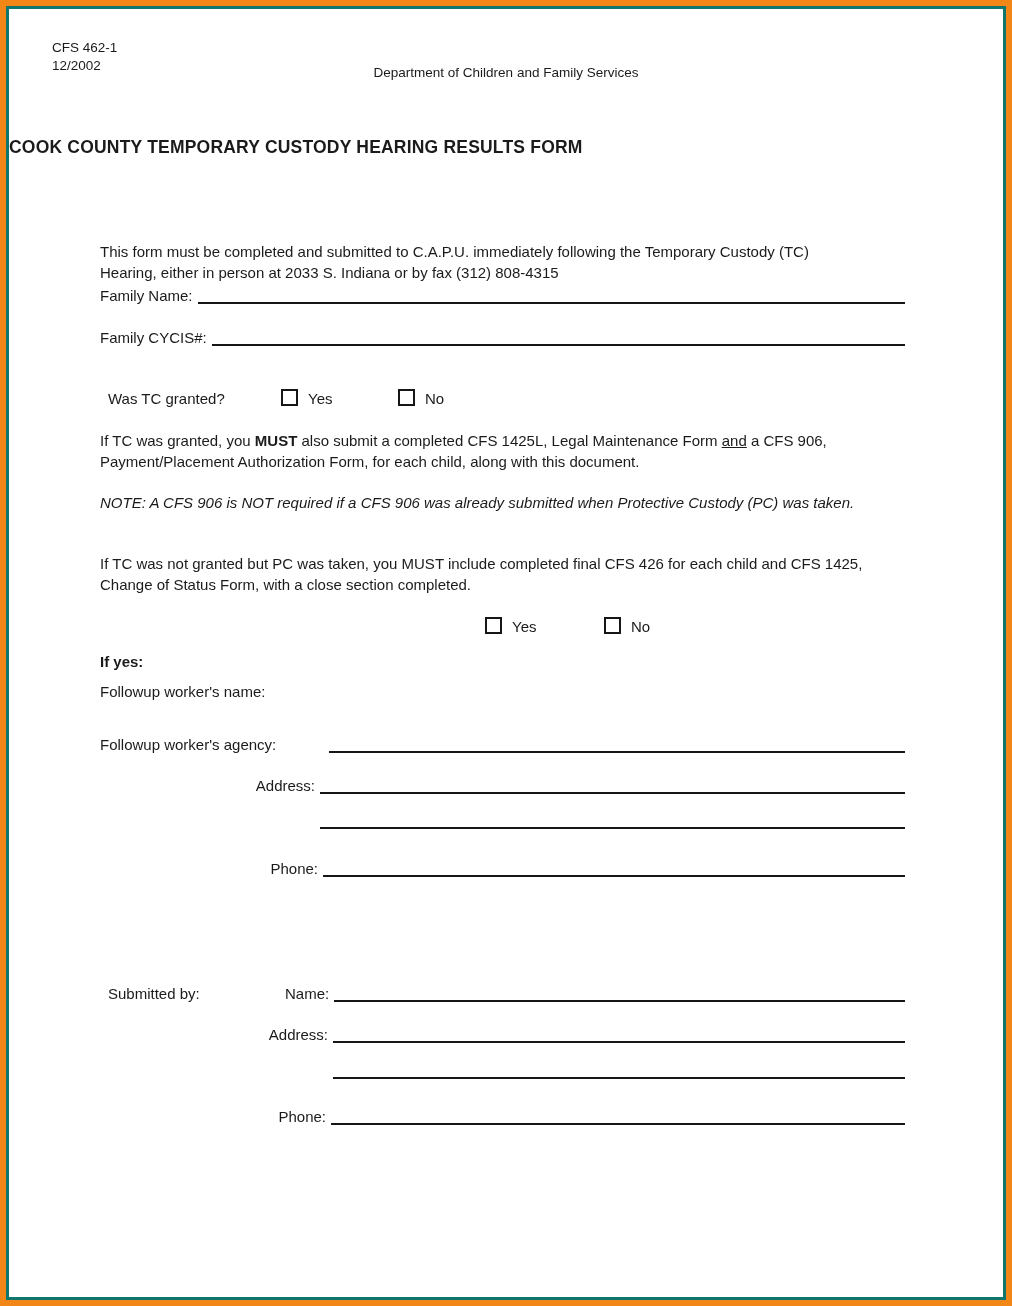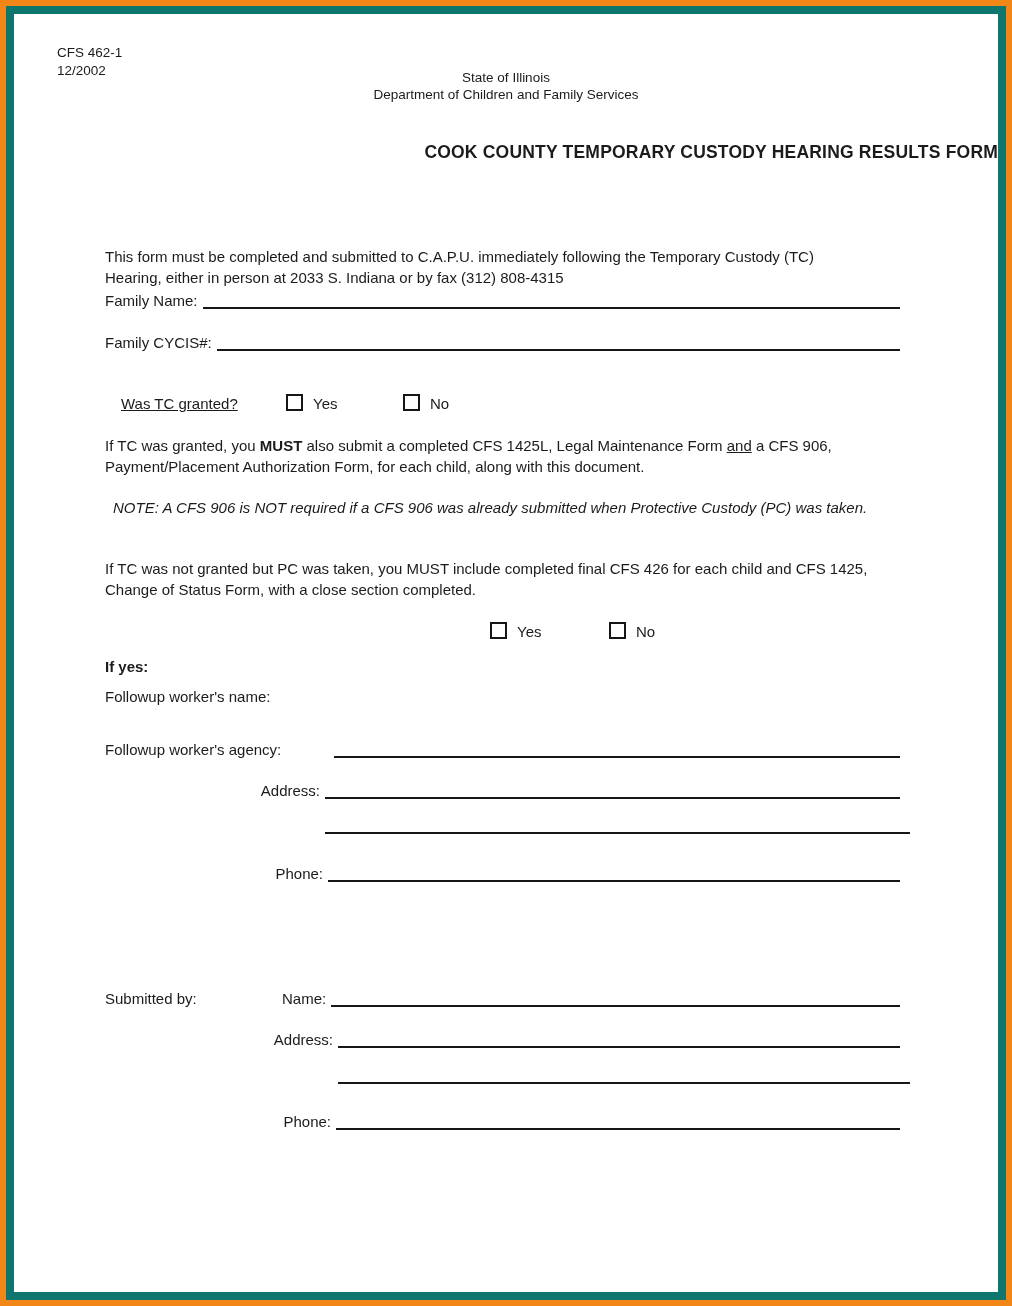--- a/index.html
+++ b/index.html
@@ -8,33 +8,33 @@
     width: 1012px; height: 1306px;
     background: #f28718;
     padding: 6px;
     font-family: "Liberation Sans", sans-serif;
     color: #1b1b1b;
   }
   .page {
     position: relative;
     width: 1000px; height: 1294px;
     background: #ffffff;
-    border: 8px solid #0f766e;
+    border: 3px solid #0f766e;
   }
   .formno {
     position: absolute; left: 43px; top: 30px;
     font-size: 13.5px; line-height: 18px;
   }
   .agency {
     position: absolute; left: 0; top: 55px; width: 100%;
     text-align: center; font-size: 13.5px; line-height: 17px;
   }
   .title {
     position: absolute; left: 0; top: 128px; width: 100%; margin: 0;
-    text-align: right; font-size: 17.5px; font-weight: bold; letter-spacing: .2px;
+    text-align: left; font-size: 17.5px; font-weight: bold; letter-spacing: .2px;
   }
   .para {
     position: absolute; margin: 0;
     font-size: 15px; line-height: 21px;
   }
   .italic { font-style: italic; }
   .bold { font-weight: bold; }
   b { font-weight: bold; }
   u { }
   .row {
@@ -66,47 +66,46 @@
 </head>
 <body>
 
 <div class="page">
 
   <div class="formno">
     <div>CFS 462-1</div>
     <div>12/2002</div>
   </div>
   <div class="agency">
-    <div>State of Illinois</div>
     <div>Department of Children and Family Services</div>
   </div>
   <h1 class="title">COOK COUNTY TEMPORARY CUSTODY HEARING RESULTS FORM</h1>
 
   <p class="para" style="left:91px; top:192px; width:762px;margin-top:40px;">This form must be completed and submitted to C.A.P.U. immediately following the Temporary Custody (TC) Hearing, either in person at 2033 S. Indiana or by fax (312) 808-4315</p>
 
   <div class="row" style="top:276px;">
     <span class="lbl">Family Name:</span>
     <span class="rule"></span>
   </div>
   <div class="row" style="top:318px;">
     <span class="lbl">Family CYCIS#:</span>
     <span class="rule"></span>
   </div>
 
   <div class="cbrow" style="top:379px;">
-    <span class="lbl" style="left:16px;text-decoration:underline;">Was TC granted?</span>
+    <span class="lbl" style="left:8px;">Was TC granted?</span>
     <span class="cb" style="left:181px;"></span>
     <span class="cbl" style="left:208px;">Yes</span>
     <span class="cb" style="left:298px;"></span>
     <span class="cbl" style="left:325px;">No</span>
   </div>
 
   <p class="para" style="left:91px; top:421px; width:802px;"><span>If TC was granted, you </span><b>MUST</b><span> also submit a completed CFS 1425L, Legal Maintenance Form </span><u>and</u><span> a CFS 906, Payment/Placement Authorization Form, for each child, along with this document.</span></p>
 
-  <p class="para italic" style="left:91px; top:483px; width:802px;margin-left:8px;">NOTE: A CFS 906 is NOT required if a CFS 906 was already submitted when Protective Custody (PC) was taken.</p>
+  <p class="para italic" style="left:91px; top:483px; width:802px;">NOTE: A CFS 906 is NOT required if a CFS 906 was already submitted when Protective Custody (PC) was taken.</p>
 
   <p class="para" style="left:91px; top:544px; width:802px;">If TC was not granted but PC was taken, you MUST include completed final CFS 426 for each child and CFS 1425, Change of Status Form, with a close section completed.</p>
 
   <div class="cbrow" style="top:607px;">
     <span class="cb" style="left:385px;"></span>
     <span class="cbl" style="left:412px;">Yes</span>
     <span class="cb" style="left:504px;"></span>
     <span class="cbl" style="left:531px;">No</span>
   </div>
 
@@ -124,21 +123,21 @@
     <span class="lbl lbl-r" style="width:215px;">Address:</span>
     <span class="rule"></span>
   </div>
   <div class="rule-abs" style="left:311px; width:585px; top:800px;"></div>
   <div class="row" style="top:849px;">
     <span class="lbl lbl-r" style="width:218px;">Phone:</span>
     <span class="rule"></span>
   </div>
 
   <div class="row" style="top:974px;">
-    <span class="lbl" style="width:177px;">Submitted by:</span>
+    <span class="lbl" style="width:177px;margin-left:8px;">Submitted by:</span>
     <span class="lbl">Name:</span>
     <span class="rule"></span>
   </div>
   <div class="row" style="top:1015px;">
     <span class="lbl lbl-r" style="width:228px;">Address:</span>
     <span class="rule"></span>
   </div>
   <div class="rule-abs" style="left:324px; width:572px; top:1050px;"></div>
   <div class="row" style="top:1097px;">
     <span class="lbl lbl-r" style="width:226px;">Phone:</span>

